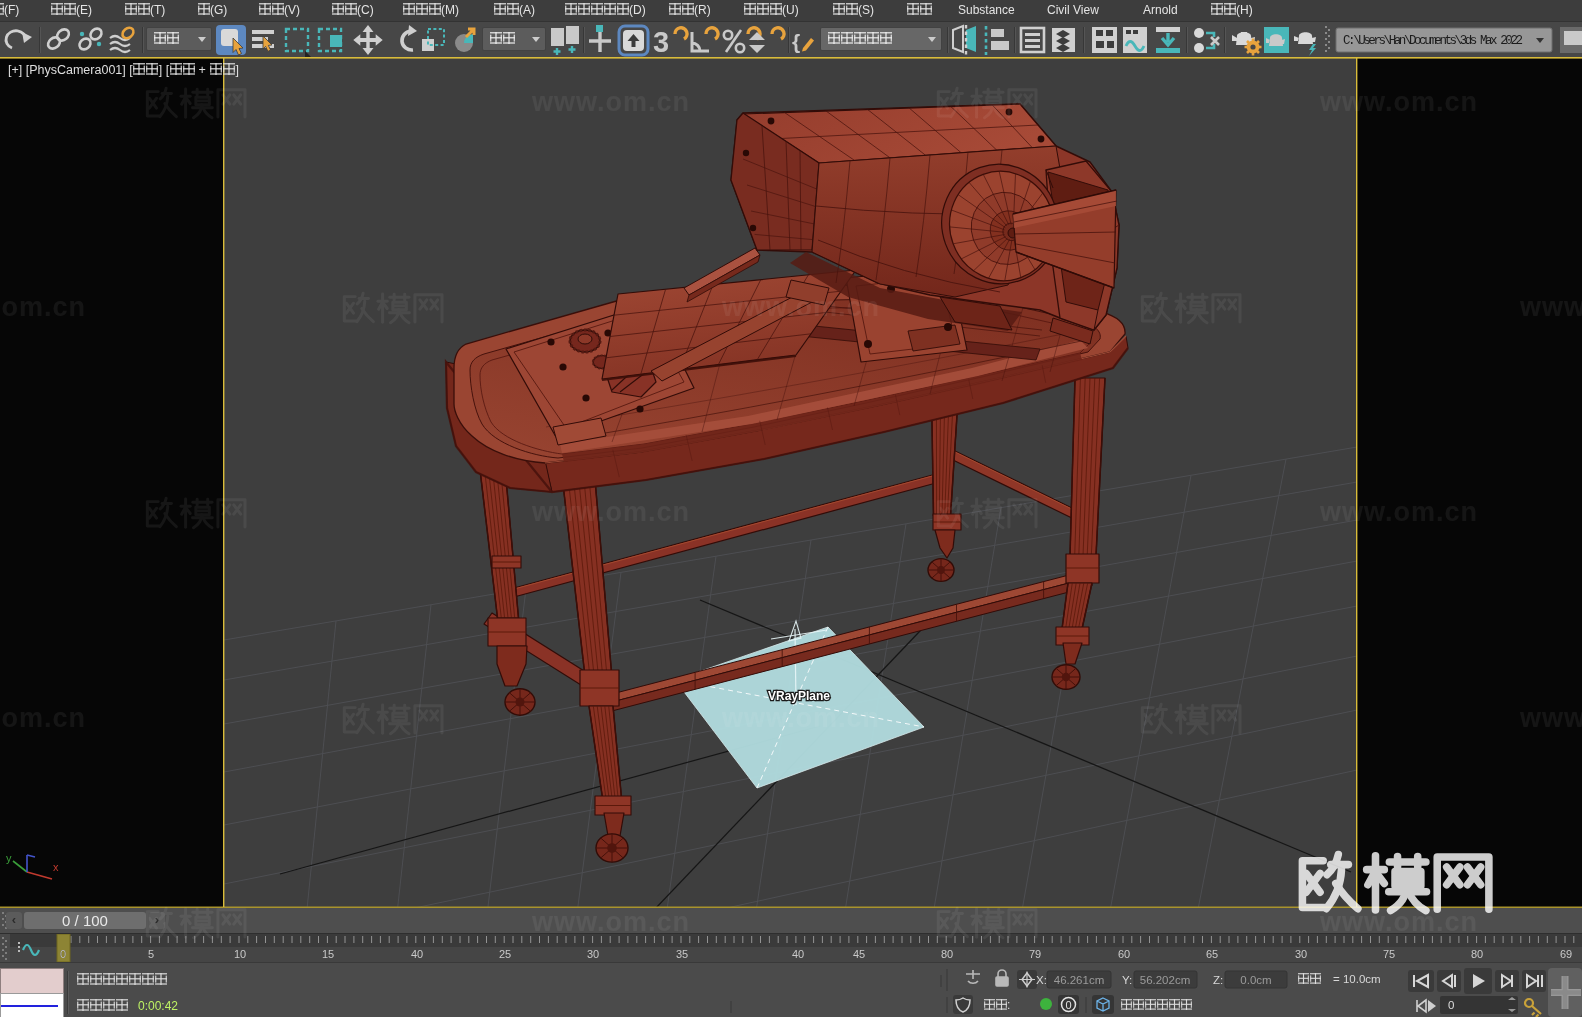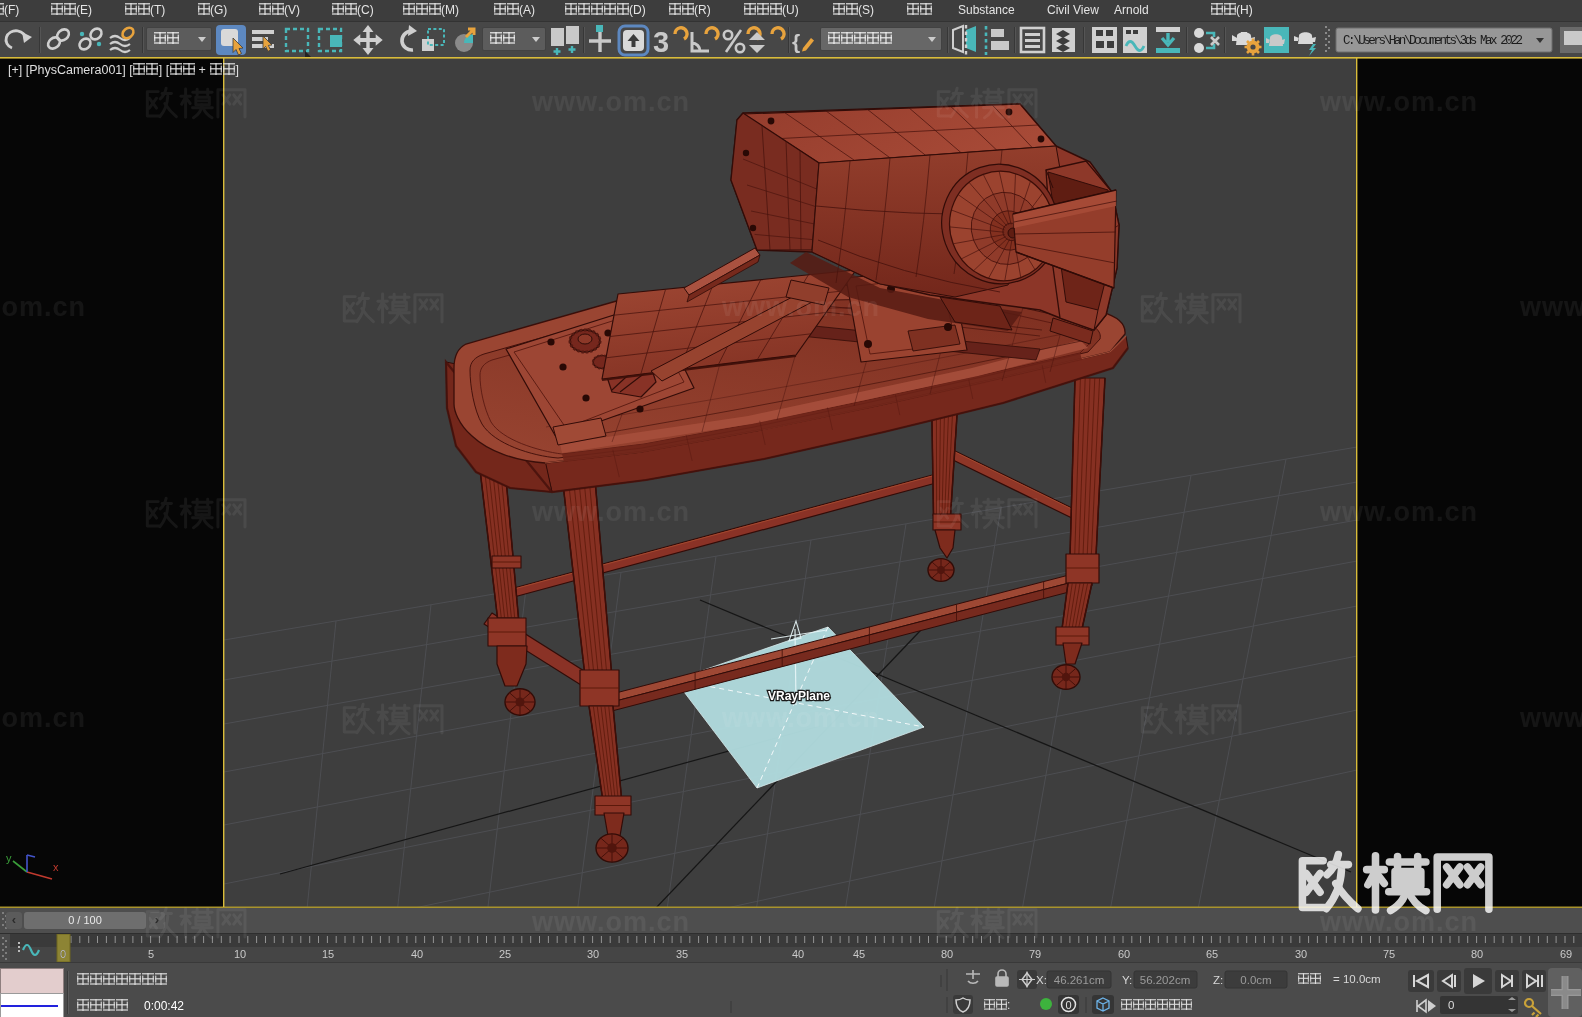--- a/index.html
+++ b/index.html
@@ -138,21 +138,21 @@
         </svg><svg class="cj">
           <use href="#cj"></use>
         </svg>(S)</span>
     <span class="mi" style="left:906px"><svg class="cj">
           <use href="#cj"></use>
         </svg><svg class="cj">
           <use href="#cj"></use>
         </svg></span>
     <span class="mi" style="left:958px">Substance</span>
     <span class="mi" style="left:1047px">Civil View</span>
-    <span class="mi" style="left:1114px">Arnold</span>
+    <span class="mi" style="left:1143px">Arnold</span>
     <span class="mi" style="left:1210px"><svg class="cj">
           <use href="#cj"></use>
         </svg><svg class="cj">
           <use href="#cj"></use>
         </svg>(H)</span>
   </div>
   <div id="toolbar" class="abs">
     <svg width="1582" height="36" style="position:absolute;left:0;top:0">
       <g stroke="#cfcfcf" fill="none" stroke-width="2.8">
         <path d="M-8,26 a10,9 0 1 1 6,-16"></path>
@@ -672,21 +672,21 @@
         <g fill="#7e7e7e">
           <rect x="2" y="4" width="2" height="2"></rect>
           <rect x="5" y="7" width="2" height="2"></rect>
           <rect x="2" y="10" width="2" height="2"></rect>
           <rect x="5" y="13" width="2" height="2"></rect>
           <rect x="2" y="16" width="2" height="2"></rect>
           <rect x="5" y="19" width="2" height="2"></rect>
         </g>
       </svg>
     <div class="btn" style="left:6px;top:4px;width:16px;height:17px;color:#2c2c2c;font-size:13px;font-weight:bold;text-align:center;line-height:16px">‹</div>
-    <div class="btn" style="left:24px;top:4px;width:122px;height:17px;background:#6e6e6e;color:#e9e9e9;font-size:11px;text-align:center;line-height:17px">0 / 100</div>
+    <div class="btn" style="left:24px;top:4px;width:122px;height:17px;background:#6e6e6e;color:#e9e9e9;font-size:15px;text-align:center;line-height:17px">0 / 100</div>
     <div class="btn" style="left:149px;top:4px;width:16px;height:17px;color:#2c2c2c;font-size:13px;font-weight:bold;text-align:center;line-height:16px">›</div>
   </div>
   <div id="ruler" class="abs">
     <svg width="1582" height="29" style="position:absolute;left:0;top:0">
         <rect x="0" y="0" width="1582" height="13" fill="#3a3a3a"></rect>
       <g stroke="#939393" stroke-width="1">
         <g id="ticks">
             <line x1="71.0" y1="2" x2="71.0" y2="9"></line>
             <line x1="79.8" y1="2" x2="79.8" y2="9"></line>
             <line x1="88.7" y1="2" x2="88.7" y2="9"></line>
@@ -922,21 +922,21 @@
           <use href="#cj"></use>
         </svg></div>
     <div class="abs" style="left:76px;top:36px"><svg class="cj">
           <use href="#cj"></use>
         </svg><svg class="cj">
           <use href="#cj"></use>
         </svg><svg class="cj">
           <use href="#cj"></use>
         </svg><svg class="cj">
           <use href="#cj"></use>
-        </svg><span style="margin-left:16px;color:#ffffff">0:00:42</span></div>
+        </svg><span style="margin-left:10px;color:#bef264">0:00:42</span></div>
     <svg width="1582" height="55" style="position:absolute;left:0;top:4px">
       <g fill="none" stroke="#b9b9b9" stroke-width="1.6">
         <path d="M966,7 l14,0 M973,3 l0,9 M968,14 a6,5 0 0 0 10,0"></path>
         <rect x="996" y="10" width="12" height="9" rx="1" fill="#b9b9b9"></rect>
         <path d="M998,10 v-3 a4,4 0 0 1 8,0 v3"></path>
       </g>
       <rect x="1017" y="3" width="20" height="19" rx="3" fill="#3a3a3a"></rect>
       <path d="M1027,6 l5,6.5 -5,6.5 -5,-6.5 z" fill="none" stroke="#cfcfcf" stroke-width="1.4"></path>
       <path d="M1027,4.5 l0,16 M1019,12.5 l16,0" stroke="#cfcfcf" stroke-width="1.2"></path>
       <g font-family="Liberation Sans" font-size="11.5" fill="#d8d8d8">

